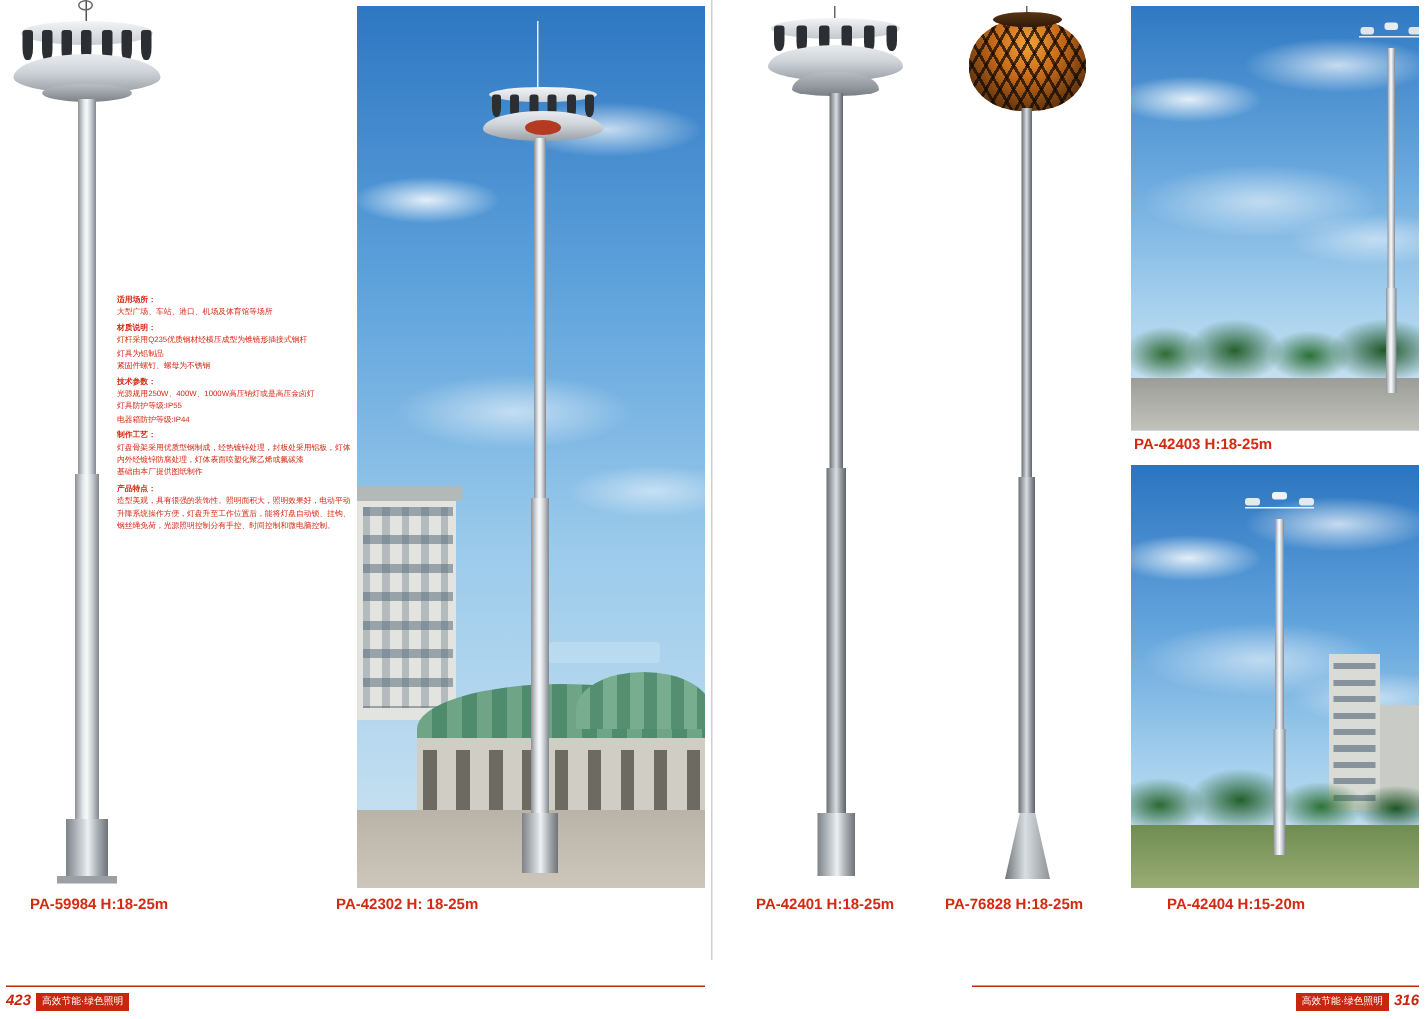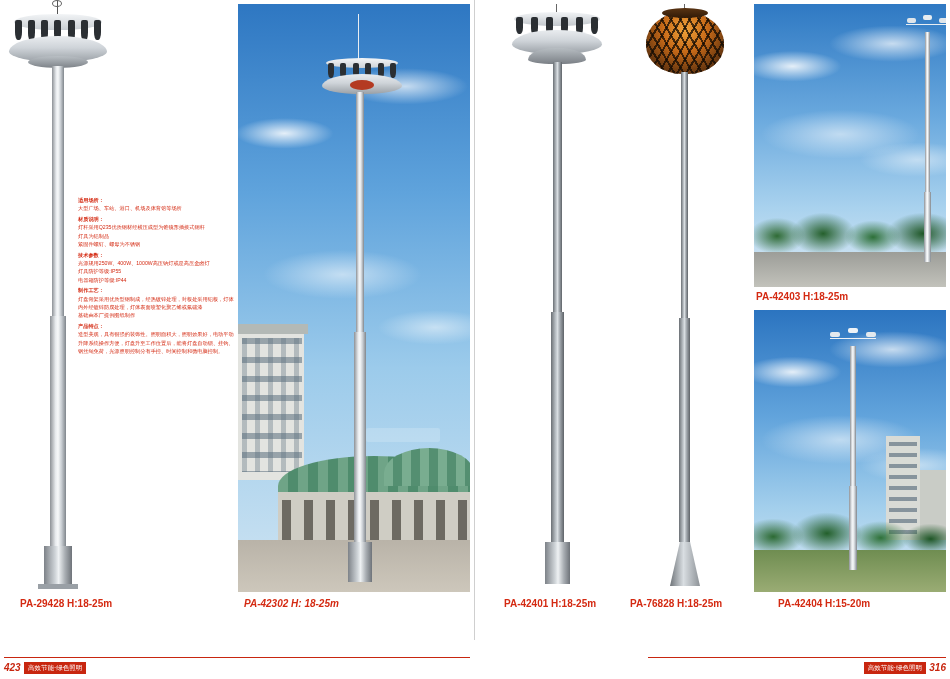--- a/index.html
+++ b/index.html
@@ -177,21 +177,21 @@
       <p style="white-space:pre-line;">光源规用250W、400W、1000W高压钠灯或是高压金卤灯
 灯具防护等级:IP55
 电器箱防护等级:IP44</p>
       <h4>制作工艺：</h4>
       <p style="white-space:pre-line;">灯盘骨架采用优质型钢制成，经热镀锌处理，封板处采用铝板，灯体内外经镀锌防腐处理，灯体表面喷塑化聚乙烯或氟碳漆
 基础由本厂提供图纸制作</p>
       <h4>产品特点：</h4>
       <p>造型美观，具有很强的装饰性。照明面积大，照明效果好，电动平动升降系统操作方便，灯盘升至工作位置后，能将灯盘自动锁、挂钩、钢丝绳免荷，光源照明控制分有手控、时间控制和微电脑控制。</p>
     </div>
   </div>
-  <div class="caption" style="left:20px; top:598px; font-size:10px;">PA-29428 H:18-25m</div>
+  <div class="caption" style="left:20px; top:598px; font-size:10px;">PA-59984 H:18-25m</div>
 
   <div class="photo" style="left:238px; top:4px; width:232px; height:588px;">
     <div class="sky"></div>
     <div class="clouds"></div>
 
     <div style="position:absolute;left:0;top:326px;width:66px;height:150px;background:#e3e4e0;"></div>
     <div style="position:absolute;left:0;top:320px;width:70px;height:10px;background:#b3b9b6;"></div>
     <div style="position:absolute;left:4px;top:334px;width:60px;height:134px;
                 background:repeating-linear-gradient(to bottom, rgba(90,110,125,.55) 0 6px, rgba(0,0,0,0) 6px 19px),
                            repeating-linear-gradient(to right, rgba(90,110,125,.35) 0 5px, rgba(0,0,0,0) 5px 13px);"></div>
@@ -223,21 +223,21 @@
         <i style="width:6px;height:16px;"></i>
       <i style="width:6px;height:16px;"></i>
         <i style="width:6px;height:15px;"></i>
     </div>
     <div class="dish" style="left:84px;top:70px;width:80px;height:20px;"></div>
     <div style="position:absolute;left:112px;top:76px;width:24px;height:10px;border-radius:50%;background:#b43a22;"></div>
     <div class="mast" style="left:118px;top:88px;width:8px;height:240px;"></div>
     <div class="mast" style="left:116px;top:328px;width:12px;height:210px;"></div>
     <div class="base-flange" style="left:110px;top:538px;width:24px;height:40px;"></div>
   </div>
-  <div class="caption" style="left:244px; top:598px; font-size:10px;font-style:italic;">PA-42302 H: 18-25m</div>
+  <div class="caption" style="left:224px; top:598px; font-size:10px;">PA-42302 H: 18-25m</div>
 
   <div class="spread-gutter"></div>
 
   <div class="photo" style="left:500px; top:4px; width:116px; height:588px; background:#ffffff;">
     <div class="sky-white"></div>
 
     <div style="position:absolute;left:56px;top:0;width:1px;height:10px;background:#666;"></div>
     <div style="position:absolute;left:14px;top:8px;width:86px;height:14px;border-radius:50%;
                 background:linear-gradient(#f2f4f6,#c3c8cd);"></div>
     <div class="dish-lamps" style="left:16px;top:13px;width:82px;height:18px;">

